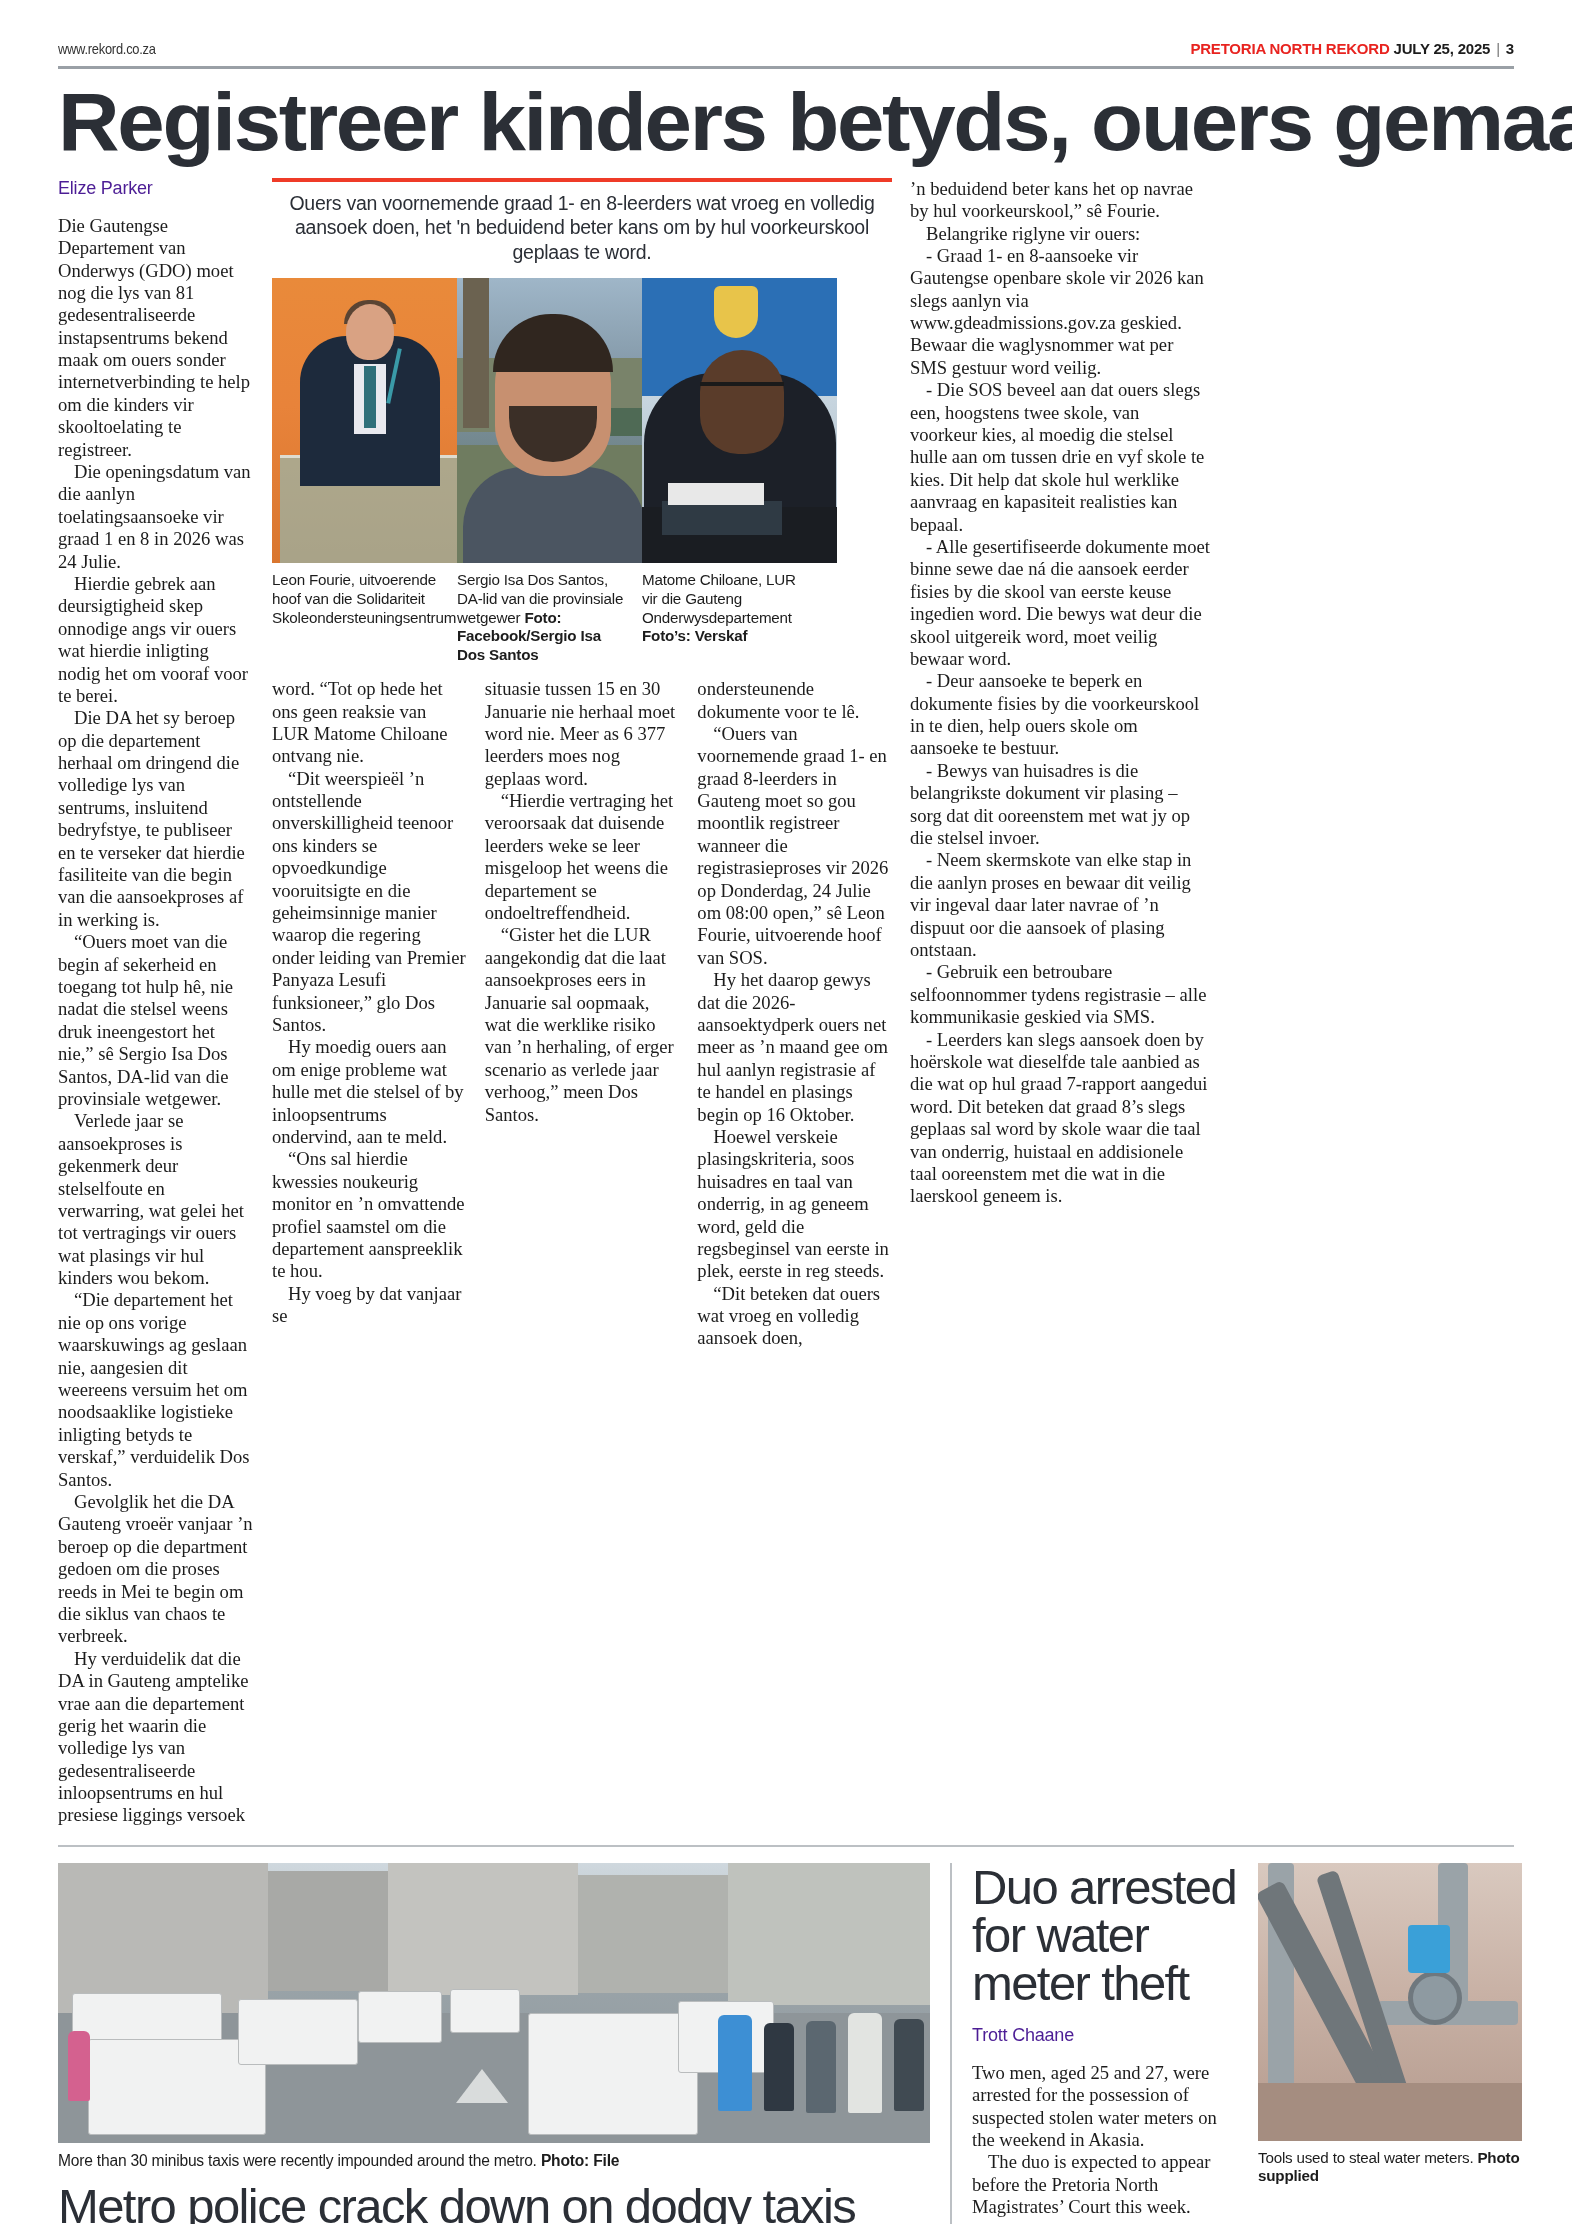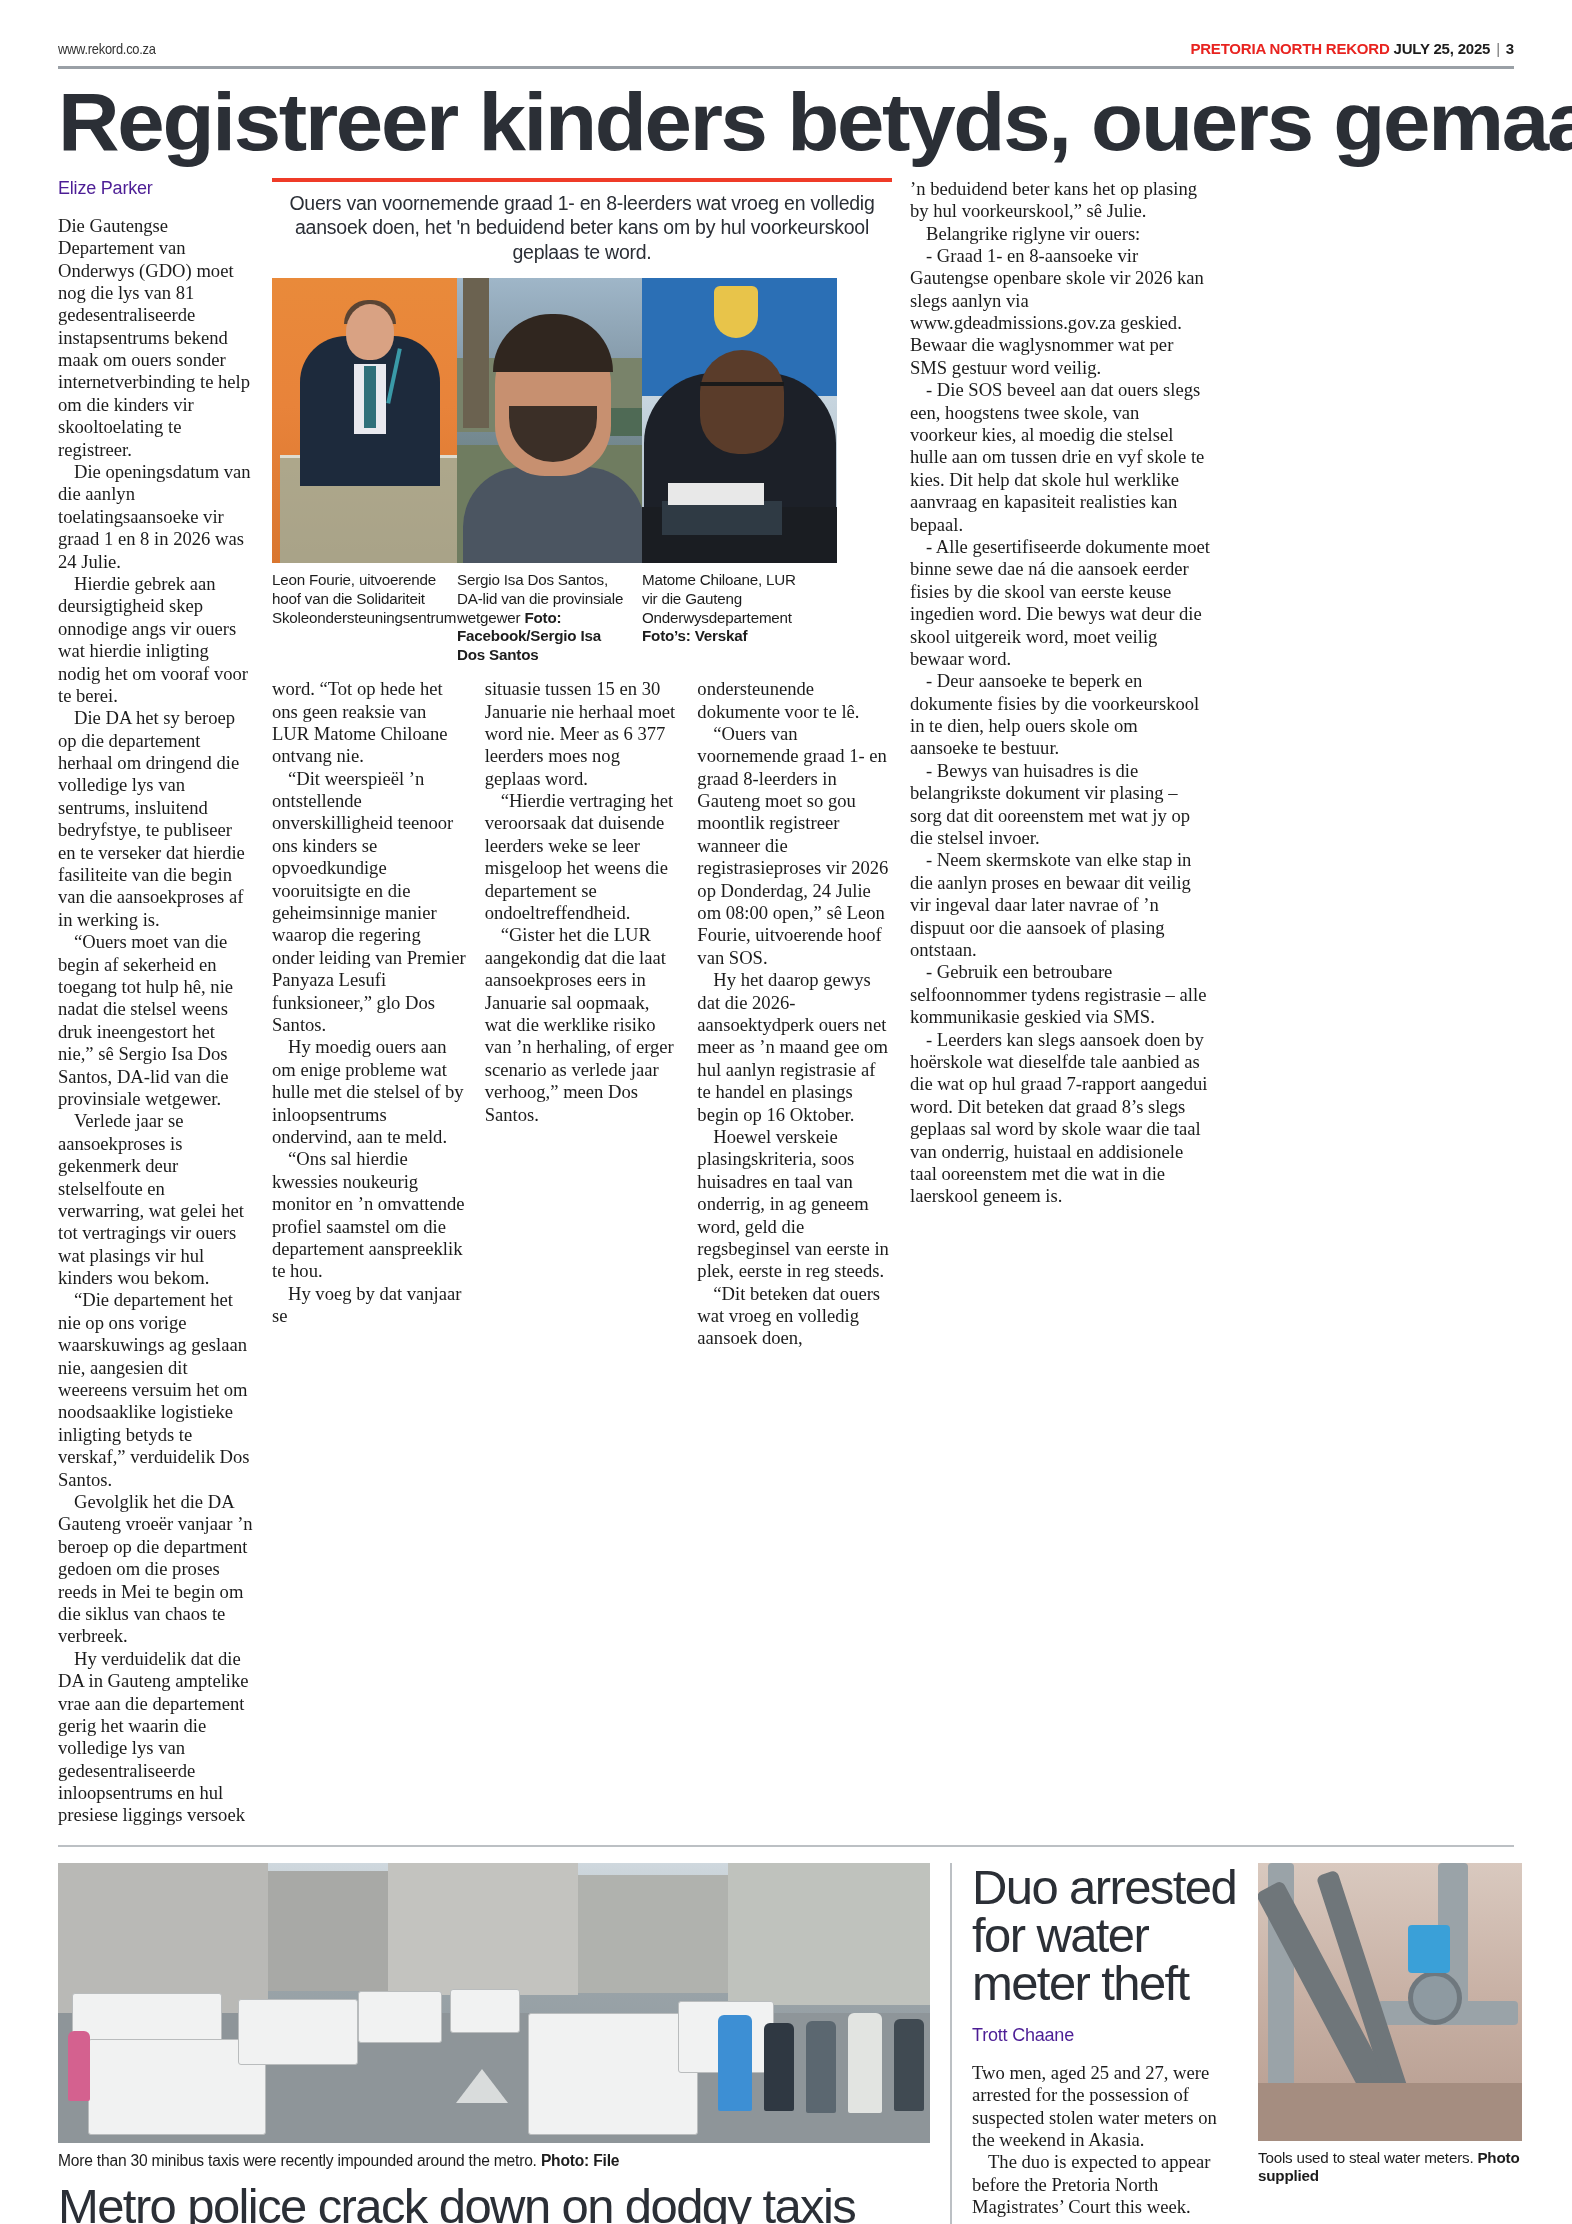--- a/index.html
+++ b/index.html
@@ -270,21 +270,21 @@
           <p class="body">ondersteunende dokumente voor te lê.</p>
           <p class="body">“Ouers van voornemende graad 1- en graad 8-leerders in Gauteng moet so gou moontlik registreer wanneer die registrasieproses vir 2026 op Donderdag, 24 Julie om 08:00 open,” sê Leon Fourie, uitvoerende hoof van SOS.</p>
           <p class="body">Hy het daarop gewys dat die 2026-aansoektydperk ouers net meer as ’n maand gee om hul aanlyn registrasie af te handel en plasings begin op 16 Oktober.</p>
           <p class="body">Hoewel verskeie plasingskriteria, soos huisadres en taal van onderrig, in ag geneem word, geld die regsbeginsel van eerste in plek, eerste in reg steeds.</p>
           <p class="body">“Dit beteken dat ouers wat vroeg en volledig aansoek doen,</p>
         </div>
       </div>
     </div>
 
     <div class="col clast">
-      <p class="body">’n beduidend beter kans het op plasing by hul voorkeurskool,” sê Julie.</p>
+      <p class="body">’n beduidend beter kans het op navrae by hul voorkeurskool,” sê Fourie.</p>
       <p class="body">Belangrike riglyne vir ouers:</p>
       <p class="body">- Graad 1- en 8-aansoeke vir Gautengse openbare skole vir 2026 kan slegs aanlyn via www.gdeadmissions.gov.za geskied. Bewaar die waglysnommer wat per SMS gestuur word veilig.</p>
       <p class="body">- Die SOS beveel aan dat ouers slegs een, hoogstens twee skole, van voorkeur kies, al moedig die stelsel hulle aan om tussen drie en vyf skole te kies. Dit help dat skole hul werklike aanvraag en kapasiteit realisties kan bepaal.</p>
       <p class="body">- Alle gesertifiseerde dokumente moet binne sewe dae ná die aansoek eerder fisies by die skool van eerste keuse ingedien word. Die bewys wat deur die skool uitgereik word, moet veilig bewaar word.</p>
       <p class="body">- Deur aansoeke te beperk en dokumente fisies by die voorkeurskool in te dien, help ouers skole om aansoeke te bestuur.</p>
       <p class="body">- Bewys van huisadres is die belangrikste dokument vir plasing – sorg dat dit ooreenstem met wat jy op die stelsel invoer.</p>
       <p class="body">- Neem skermskote van elke stap in die aanlyn proses en bewaar dit veilig vir ingeval daar later navrae of ’n dispuut oor die aansoek of plasing ontstaan.</p>
       <p class="body">- Gebruik een betroubare selfoonnommer tydens registrasie – alle kommunikasie geskied via SMS.</p>
       <p class="body">- Leerders kan slegs aansoek doen by hoërskole wat dieselfde tale aanbied as die wat op hul graad 7-rapport aangedui word. Dit beteken dat graad 8’s slegs geplaas sal word by skole waar die taal van onderrig, huistaal en addisionele taal ooreenstem met die wat in die laerskool geneem is.</p>
     </div>

